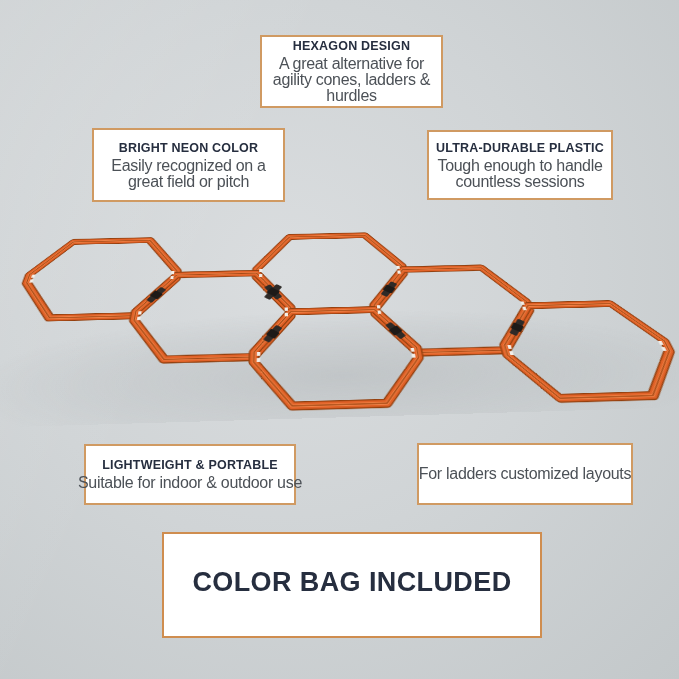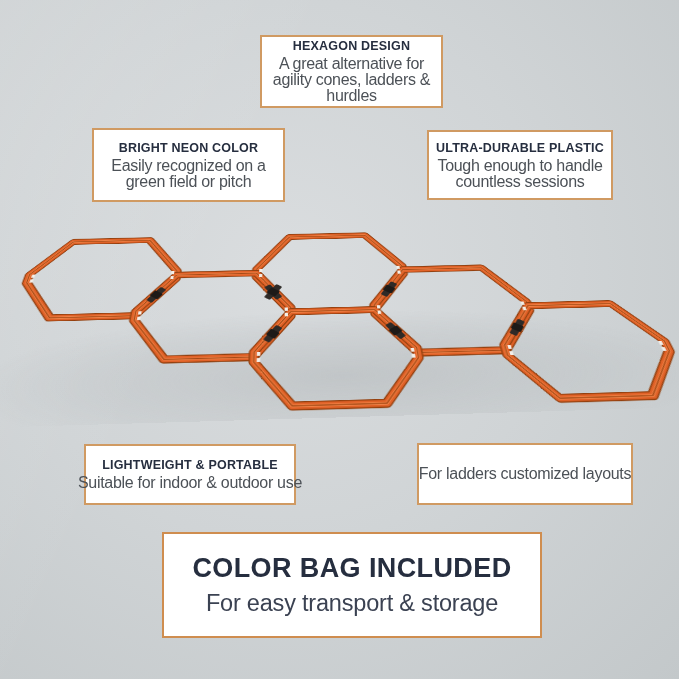--- a/index.html
+++ b/index.html
@@ -130,35 +130,34 @@
     </svg>
   </div>
 
   <div class="callout box-top">
     <div class="co-title">HEXAGON DESIGN</div>
     <div class="co-body">A great alternative for agility cones, ladders &amp; hurdles</div>
   </div>
 
   <div class="callout box-left">
     <div class="co-title">BRIGHT NEON COLOR</div>
-    <div class="co-body">Easily recognized on a green field or pitch</div>
+    <div class="co-body">Easily recognized on a great field or pitch</div>
   </div>
 
   <div class="callout box-right">
     <div class="co-title">ULTRA-DURABLE PLASTIC</div>
     <div class="co-body">Tough enough to handle countless sessions</div>
   </div>
 
   <div class="callout box-bl">
     <div class="co-title">LIGHTWEIGHT &amp; PORTABLE</div>
     <div class="co-body one-line">Suitable for indoor &amp; outdoor use</div>
   </div>
 
   <div class="callout box-br">
     <div class="co-body one-line">For ladders customized layouts</div>
   </div>
 
   <div class="banner">
     <div class="banner-title">COLOR BAG INCLUDED</div>
-    <div class="banner-sub">For easy transport &amp; storage</div>
   </div>
 
 </div>
 
 </body></html>

